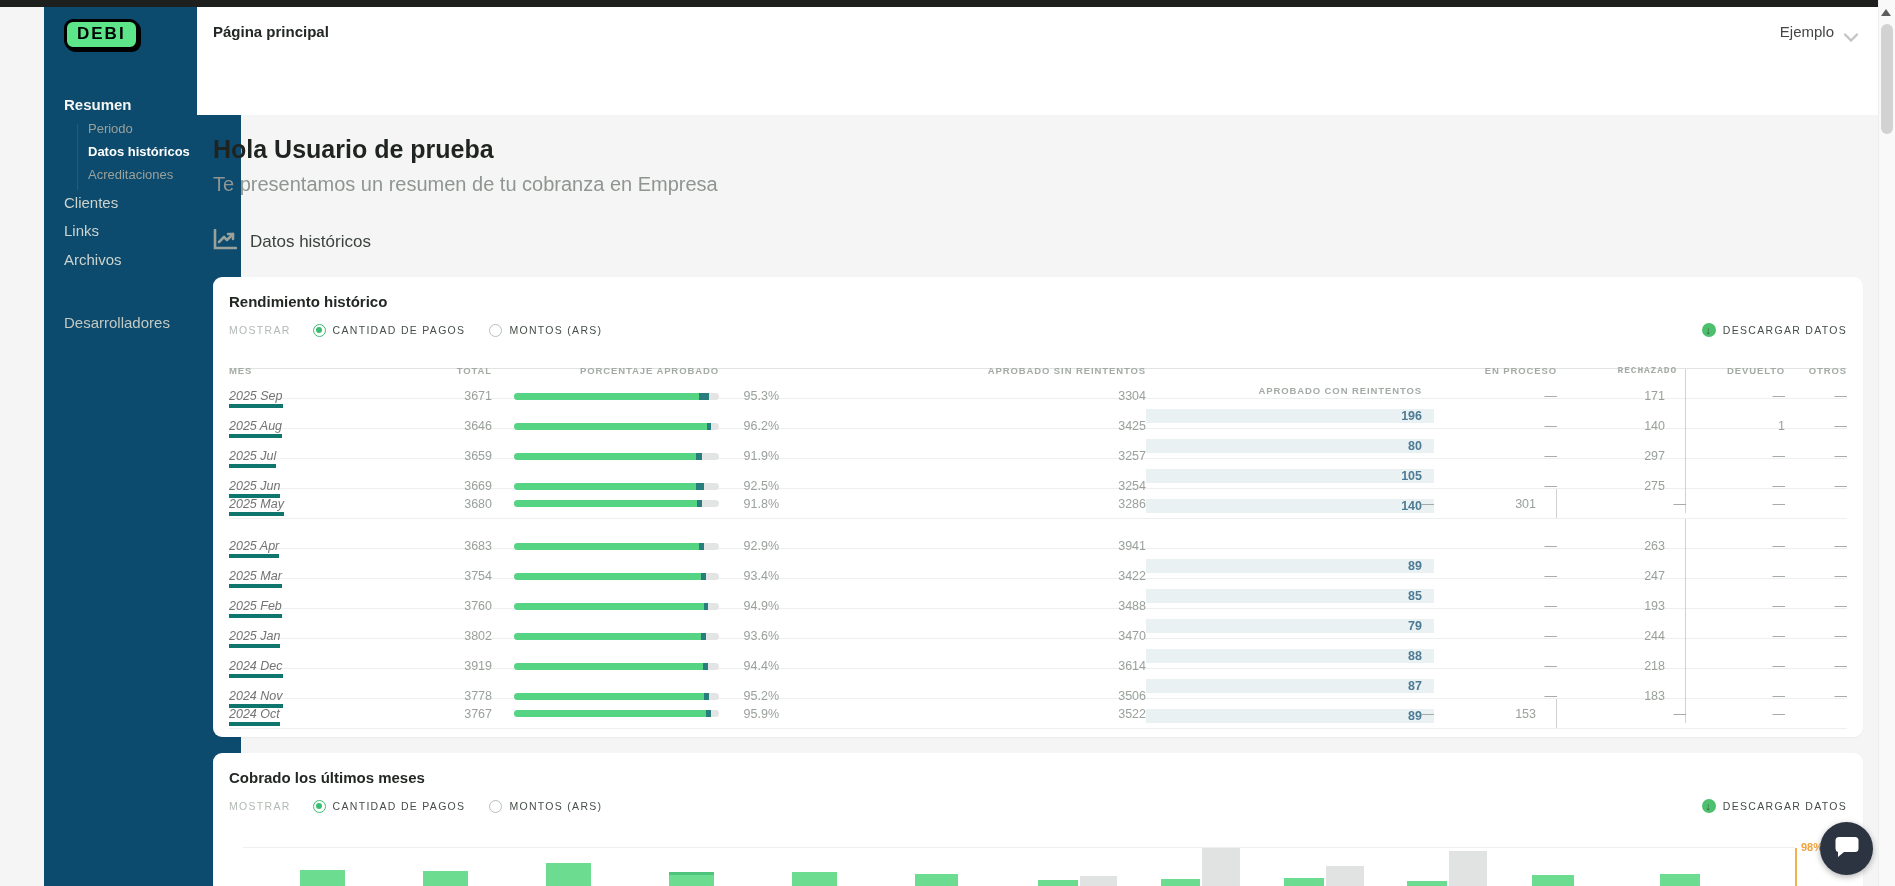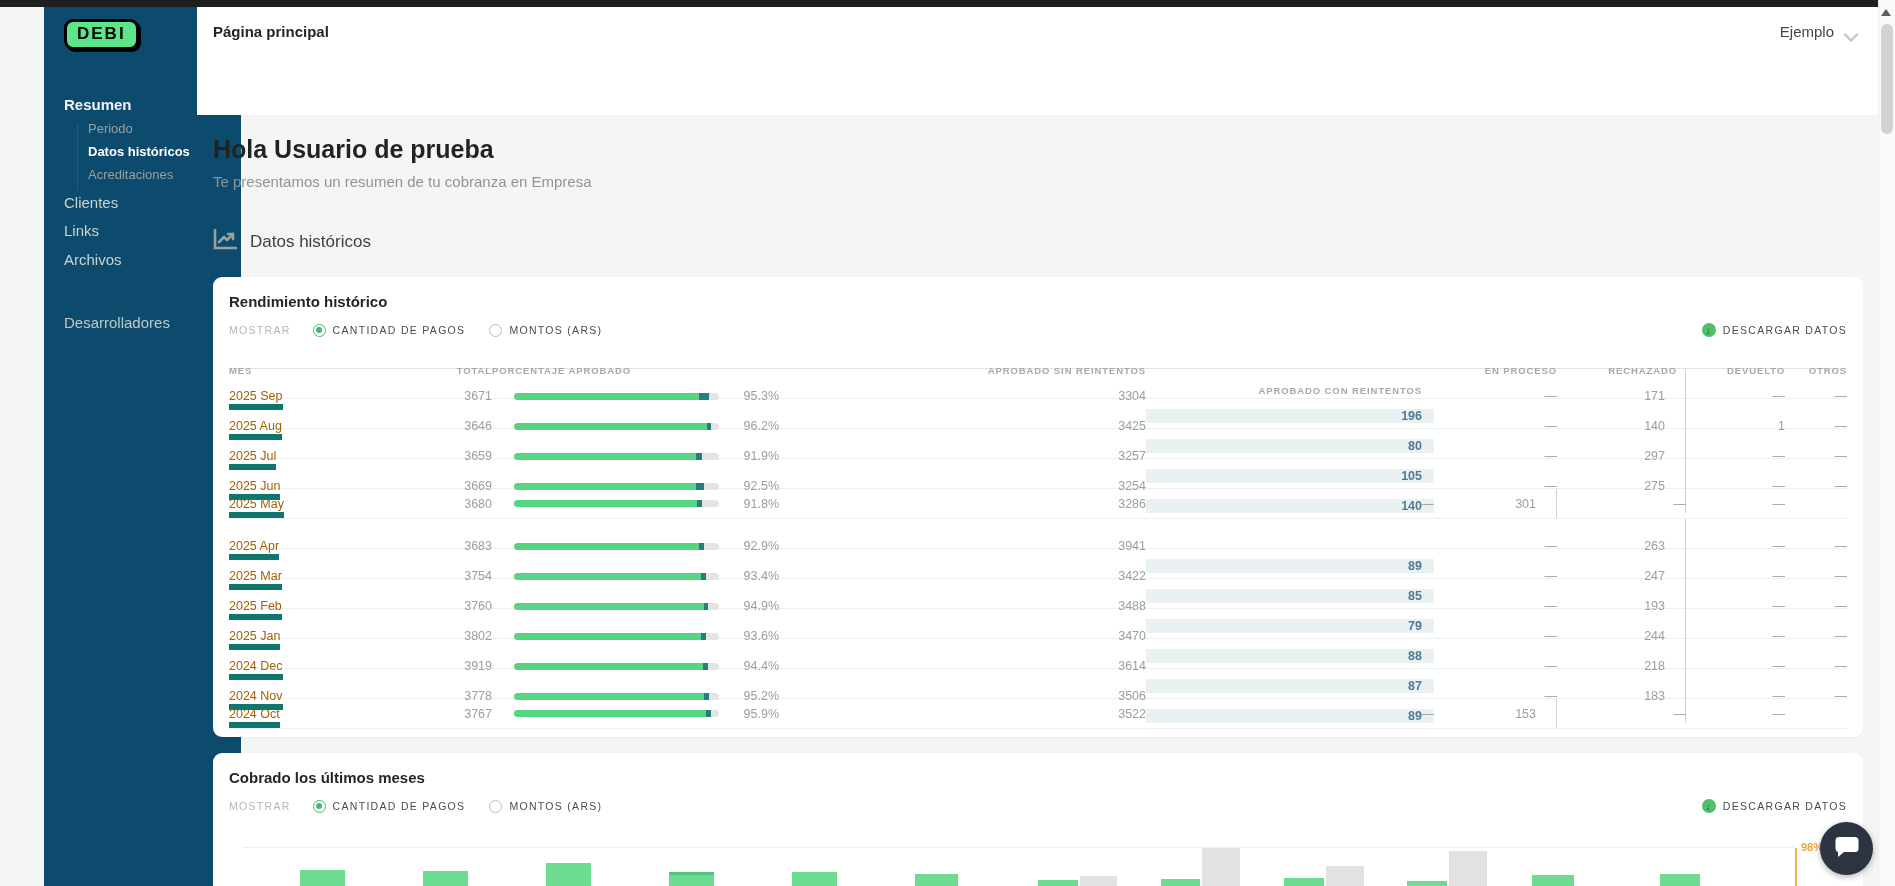--- a/index.html
+++ b/index.html
@@ -29,21 +29,21 @@
   .account-chevron { position:absolute; right:20px; top:21px; cursor:pointer; }
   .whiteband { position:absolute; left:197px; top:58px; width:1681px; height:57px; background:#fff; }
 
   .scrollbar { position:absolute; right:0; top:0; width:17px; height:886px; background:#f9f9f9; border-left:1px solid #ededed; }
   .sb-up { position:absolute; right:4px; top:9px; width:0; height:0;
            border-left:5px solid transparent; border-right:5px solid transparent; border-bottom:7px solid #5d5d5d; }
   .sb-thumb { position:absolute; right:2px; top:24px; width:12px; height:110px; background:#d2d2d2; border-radius:6px; }
 
   
   .hero-title { position:absolute; left:213px; top:135px; font-size:25px; font-weight:700; color:#1f2420; }
-  .hero-sub { position:absolute; left:213px; top:173px; font-size:15px; color:#8f9691; }
+  .hero-sub { position:absolute; left:213px; top:173px; font-size:20px; color:#8f9691; }
   .section-head { position:absolute; left:213px; top:229px; display:flex; align-items:center; gap:13px; }
   .section-title { font-size:17px; color:#3c423e; }
 
   
   .card { position:absolute; left:213px; width:1650px; background:#fff; border-radius:9px;
           box-shadow:0 1px 2px rgba(0,0,0,0.04); }
   .card1 { top:277px; height:460px; }
   .card2 { top:753px; height:180px; border-bottom-left-radius:0; border-bottom-right-radius:0; }
   .card-title { position:absolute; left:16px; top:16px; font-size:15px; font-weight:700; color:#23282
   4; color:#232824; }
@@ -58,29 +58,29 @@
   .download span { font-size:10.5px; letter-spacing:1.3px; color:#454e48; font-weight:500; }
   .dl-circle { width:14px; height:14px; border-radius:50%; background:#4cc06d; color:#fff; display:flex;
                align-items:center; justify-content:center; font-size:10px; line-height:1; }
 
   
   .tbl { position:absolute; left:16px; top:68px; width:1618px; }
   .trow { display:grid; grid-template-columns:191px 72px 227px 60px 1fr 288px 123px 129px 99px 62px;
           align-items:center; height:30px; border-bottom:1px solid #eef0ef; }
   .trow.thead { height:24px; border-bottom:1px solid #e2e4e3; }
   .th { font-size:9.5px; font-weight:700; letter-spacing:0.9px; color:#a4aba5; text-align:right; white-space:nowrap; }
-  .th.left { text-align:left; } .th.center { text-align:left; }
+  .th.left { text-align:left; } .th.center { text-align:right; }
   .td { font-size:12.5px; color:#9aa19b; text-align:right; white-space:nowrap; }
   .td.month { text-align:left; }
-  .month a { color:#a16207; text-decoration:none; border-bottom:6px solid #0f766e; padding-bottom:1px; cursor:pointer; }
+  .month a { color:#737373; text-decoration:none; border-bottom:4px solid #0f766e; padding-bottom:1px; cursor:pointer;font-style:italic; }
   .td.con { background:#e9f1f3; color:#4e7b94; font-weight:700; align-self:stretch; display:flex;
             align-items:center; justify-content:flex-end; padding-right:12px; }
   .th-con-pad, .td.con { padding-right:12px;margin-top:40px; }
   .td.rech { border-right:1px solid #cfd2d1; align-self:stretch; display:flex; align-items:center; justify-content:flex-end; padding-right:20px; }
-  .th.rech-h { padding-right:9px; }
+  .th.rech-h { padding-right:9px;font-family:Liberation Mono, monospace; }
   .pbar-wrap { padding-left:22px; }
   .pbar { width:205px; height:7px; background:#e3e5e4; border-radius:4px; overflow:hidden; display:flex; }
   .pbar .seg-g { background:#55d483; height:100%; }
   .pbar .seg-t { background:#287e7d; height:100%; }
 
   
   .gridline { position:absolute; left:243px; top:847px; width:1552px; height:1px; background:#efefef; }
   .bar { position:absolute; bottom:0; }
   .bar.green { background:#6cdc90; }
   .bar.gray { background:#e1e3e2; }

